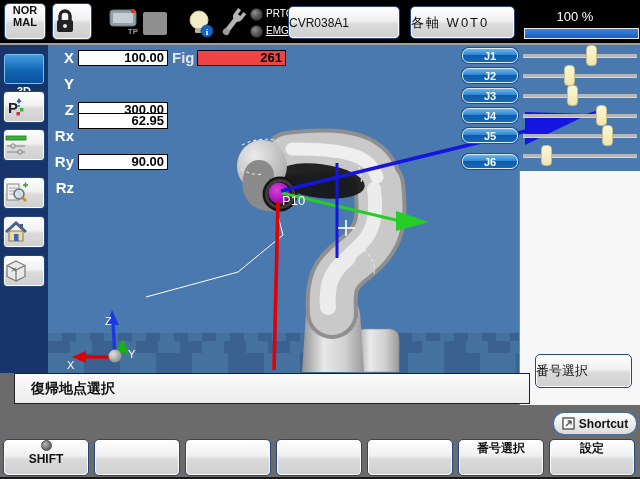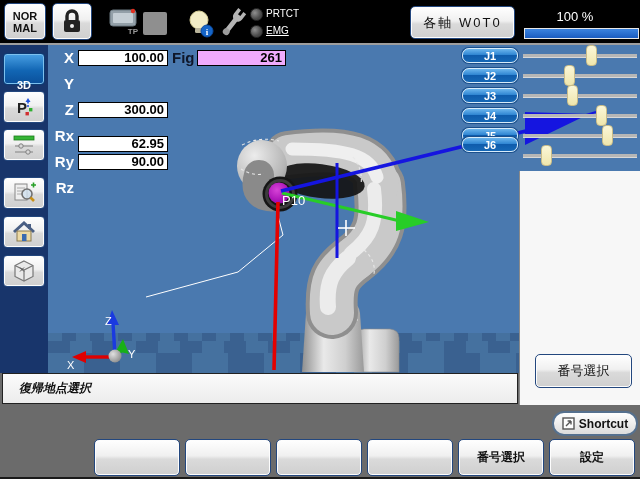--- a/index.html
+++ b/index.html
@@ -5,21 +5,21 @@
   html,body{margin:0;padding:0;}
   body{font-family:"Liberation Sans",sans-serif;background:#444;}
   #app{position:relative;width:640px;height:479px;background:#6b6b6b;overflow:hidden;
        font-family:"Liberation Sans",sans-serif;}
   .abs{position:absolute;}
 
   
   #topbar{left:0;top:0;width:640px;height:43px;background:#000;border-bottom:2px solid #9e9e9e;}
   .std-btn{box-sizing:border-box;border:1px solid #23477e;border-radius:5px;
      background:linear-gradient(180deg,#ffffff,#f0f0f0 45%,#dadada 55%,#cfcfcf);
-     box-shadow:inset 0 0 0 1px #fdfdfd;color:#111;display:flex;align-items:center;justify-content:center;
+     box-shadow:inset 0 0 0 1px #fdfdfd;color:#111;display:flex;align-items:center;
      font-size:12px;}
   #mode-btn{left:4px;top:3px;width:42px;height:37px;flex-direction:column;font-size:11px;font-weight:bold;line-height:12px;}
   #lock-btn{left:52px;top:3px;width:40px;height:37px;}
   .tb-ico{display:flex;align-items:flex-end;justify-content:center;}
   #tp-ico{left:102px;top:6px;width:36px;height:32px;flex-direction:column;}
   #tp-label{font-size:8px;font-weight:bold;color:#9a9a9a;line-height:8px;}
   #gray-square{left:143px;top:12px;width:24px;height:23px;background:#8f8f8f;border-radius:2px;}
   #bulb-ico{left:184px;top:6px;width:34px;height:33px;}
   #wrench-ico{left:217px;top:5px;width:32px;height:34px;}
   .led{width:11px;height:11px;border-radius:50%;border:1px solid #2a2a2a;
@@ -45,42 +45,42 @@
   .floor{left:0;width:592px;}
   #floor1{top:288px;height:8px; background:repeating-linear-gradient(90deg,#45719f 0 14px,#3a6190 14px 28px);}
   #floor2{top:296px;height:12px;background:repeating-linear-gradient(90deg,#3a6190 0 22px,#45719f 22px 44px);}
   #floor3{top:308px;height:20px;background:repeating-linear-gradient(90deg,#45719f 0 36px,#3a6190 36px 72px);}
   #scene{left:0;top:0;}
 
   
   .coord-label{left:0px;width:26px;text-align:right;color:#fff;font-size:15px;font-weight:bold;line-height:16px;}
   .coord-field{left:30px;width:90px;height:16px;background:#fff;border:1px solid #000;box-sizing:border-box;
       font-size:13px;font-weight:bold;color:#000;text-align:right;padding:0 3px;line-height:14px;}
-  #fig-label{left:124px;top:5px;width:22px;text-align:left;color:#0f172a;font-size:15px;font-weight:bold;line-height:16px;}
-  #fig-field{left:149px;top:5px;width:89px;height:16px;background:#f0abfc;border:1px solid #000;box-sizing:border-box;
+  #fig-label{left:124px;top:5px;width:22px;text-align:left;color:#e5e5e5;font-size:15px;font-weight:bold;line-height:16px;}
+  #fig-field{left:149px;top:5px;width:89px;height:16px;background:#ef4444;border:1px solid #000;box-sizing:border-box;
       font-size:13px;font-weight:bold;text-align:right;padding:0 3px;line-height:14px;}
 
   
   .j-btn{left:414px;width:56px;height:15px;border-radius:7px;color:#fff;font-size:11px;font-weight:bold;
      display:flex;align-items:center;justify-content:center;box-sizing:border-box;
      background:linear-gradient(180deg,#6cb6ee,#2f85d2 45%,#0f5cac 50%,#1668b6);
      border:1px solid #d8ecfa;box-shadow:0 0 0 1px #1a4f8c;}
   .j-track{left:475px;width:114px;height:3px;background:#b6b6b6;border-bottom:1px solid #d8d8d8;}
   .j-handle{width:11px;height:21px;background:linear-gradient(180deg,#fbf7d8,#efe6ad);
      border:1px solid #c9bd8a;border-radius:4px;box-sizing:border-box;}
 
   
   #right-panel{left:519px;top:171px;width:121px;height:234px;background:#f7f7f7;
      border-left:1px solid #8a8a8a;box-sizing:border-box;}
   .panel-btn{left:15px;width:97px;height:34px;font-size:13px;}
 
   
-  #status-bar{left:2px;top:373px;width:516px;height:31px;background:linear-gradient(180deg,#fbfbfb,#ececec);
+  #status-bar{left:14px;top:373px;width:516px;height:31px;background:linear-gradient(180deg,#fbfbfb,#ececec);
      border:1px solid #222;box-sizing:border-box;display:flex;align-items:center;
-     font-size:12px;font-weight:bold;color:#111;padding-left:16px;font-style:italic;}
+     font-size:14px;font-weight:bold;color:#111;padding-left:16px;}
   #shortcut-btn{left:552px;top:411px;width:86px;height:25px;border-radius:12px;
      background:linear-gradient(180deg,#ffffff,#dcdcdc);border:2px solid #55708e;box-sizing:border-box;
      display:flex;align-items:center;justify-content:center;gap:4px;font-size:12px;font-weight:bold;color:#111;}
   .bottom-btn{top:439px;width:86px;height:37px;font-size:12px;font-weight:bold;flex-direction:column;gap:1px;}
   #shift-led{width:9px;height:9px;border-radius:50%;
      background:radial-gradient(circle at 35% 35%,#b4b4b4,#6a6a6a 65%,#555);border:1px solid #4a4a4a;}
   #bottom-edge{left:0;top:477px;width:640px;height:2px;background:#1a1a1a;}
 </style>
 </head>
 <body>
@@ -122,20 +122,23 @@
           <path d="M10,1 h3.5 v5 h3 v-5 h3.5 v7 a5,5 0 0 1 -10,0 z" fill="#b4b4b4"></path>
           <rect x="12.6" y="10" width="4.8" height="17" rx="2" fill="#b4b4b4"></rect>
           <circle cx="15" cy="27" r="3.4" fill="#9c9c9c"></circle>
         </g>
       </svg>
     </div>
     <div id="prtct-led" class="abs led"></div>
     <div id="prtct-label" class="abs led-label">PRTCT</div>
     <div id="emg-led" class="abs led"></div>
     <div id="emg-label" class="abs led-label">EMG</div>
+    <div id="program-btn" class="abs std-btn">
+      <span>CVR038A1</span>
+    </div>
     <div id="axis-btn" class="abs std-btn">
       <span>各軸 W0T0</span>
     </div>
     <div id="speed-label" class="abs">100 %</div>
     <div id="speed-track" class="abs">
       <div id="speed-fill" style="width: 100%;"></div>
     </div>
   </div>
 
   <div id="sidebar" class="abs">
@@ -280,21 +283,21 @@
         <text id="axis-y" x="80" y="313" fill="#fff" font-size="11" font-family="Liberation Sans, sans-serif">Y</text>
       </g>
     </svg>
 
     <div class="abs coord-label" style="top:5px">X</div>
     <div class="abs coord-field" style="top:5px">100.00</div>
     <div class="abs coord-label" style="top:31px">Y</div>
     <div class="abs coord-label" style="top:57px">Z</div>
     <div class="abs coord-field" style="top:57px">300.00</div>
     <div class="abs coord-label" style="top:83px">Rx</div>
-    <div class="abs coord-field" style="top:91px">62.95</div>
+    <div class="abs coord-field" style="top:68px">62.95</div>
     <div class="abs coord-label" style="top:109px">Ry</div>
     <div class="abs coord-field" style="top:109px">90.00</div>
     <div class="abs coord-label" style="top:135px">Rz</div>
     <div id="fig-label" class="abs">Fig</div>
     <div id="fig-field" class="abs">261</div>
 
     <div class="abs j-track" style="top:9px"></div>
     <div class="abs j-track" style="top:29px"></div>
     <div class="abs j-track" style="top:49px"></div>
     <div class="abs j-track" style="top:69px"></div>
@@ -306,41 +309,45 @@
     <div class="abs j-handle" style="top: 40px; left: 518.52px;"></div>
     <div class="abs j-handle" style="top: 60px; left: 548.16px;"></div>
     <div class="abs j-handle" style="top: 80px; left: 553.86px;"></div>
     <div class="abs j-handle" style="top: 100px; left: 493.44px;"></div>
 
     <div class="abs j-btn" style="top:3px">J1</div>
     <div class="abs j-btn" style="top:23px">J2</div>
     <div class="abs j-btn" style="top:43px">J3</div>
     <div class="abs j-btn" style="top:63px">J4</div>
     <div class="abs j-btn" style="top:83px">J5</div>
-    <div class="abs j-btn" style="top:92px">J6</div>
+    <div class="abs j-btn" style="top:109px">J6</div>
   </div>
 
   <div id="right-panel" class="abs">
     <div class="abs std-btn panel-btn" style="top:183px">
       <span>番号選択</span>
     </div>
   </div>
 
   <div id="status-bar" class="abs">
     <span>復帰地点選択</span>
   </div>
 
   <div id="shortcut-btn" class="abs">
     <svg width="13" height="13" viewBox="0 0 13 13">
       <rect x="1" y="1" width="11" height="11" fill="#fdfdfd" stroke="#555" stroke-width="1.4"></rect>
       <path d="M4,9 L9,4 M9,4 h-3.4 M9,4 v3.4" stroke="#555" stroke-width="1.4" fill="none"></path>
     </svg>
     <span>Shortcut</span>
   </div>
 
+  <div class="abs std-btn bottom-btn" style="left:3px">
+    <div id="shift-led"></div>
+    <span>SHIFT</span>
+  </div>
   <div class="abs std-btn bottom-btn" style="left:94px">
     <span></span>
   </div>
   <div class="abs std-btn bottom-btn" style="left:185px">
     <span></span>
   </div>
   <div class="abs std-btn bottom-btn" style="left:276px">
     <span></span>
   </div>
   <div class="abs std-btn bottom-btn" style="left:367px">

